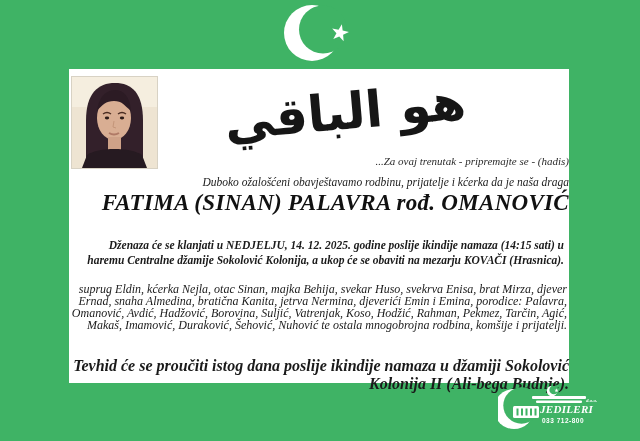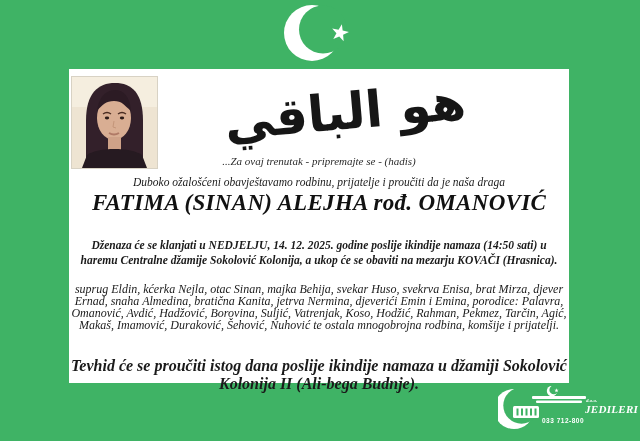--- a/index.html
+++ b/index.html
@@ -7,21 +7,21 @@
     position:relative;width:640px;height:441px;overflow:hidden;
     background:#3fb365;
     font-family:"Liberation Serif", serif;
     color:#1a1a1a;
   }
   .emblem-top{position:absolute;left:0;top:0;}
   .sheet{
     position:absolute;left:69px;top:69px;width:500px;height:314px;
     background:#ffffff;
   }
-  .sheet .abs{position:absolute;left:0;width:100%;text-align:center;}
+  .sheet .abs{position:absolute;left:0;width:100%;text-align:right;}
   .photo{
     position:absolute;left:2px;top:7px;width:87px;height:93px;
     overflow:hidden;border:1px solid #d8d2c4;box-sizing:border-box;
   }
   .callig{
     position:absolute;left:116px;top:0px;width:320px;height:86px;
     line-height:86px;text-align:center;direction:rtl;
     font-family:"DejaVu Sans", sans-serif;font-weight:bold;
     font-size:50px;color:#161616;transform:rotate(-5deg);
   }
@@ -34,21 +34,21 @@
   .mourn-head{top:201px;font-weight:bold;font-style:italic;font-size:11.5px;letter-spacing:2.5px;}
   .mourners{top:214px;left:2px !important;width:496px !important;
     font-style:italic;font-size:12px;line-height:12px;}
   .tevhid{top:288px;font-weight:bold;font-style:italic;font-size:16px;}
   .prayer{top:291px;font-style:italic;font-size:12px;letter-spacing:1.2px;color:#222;}
   .logo{position:absolute;left:498px;top:386px;width:112px;height:52px;}
   .logo svg{position:absolute;left:0;top:0;}
   .logo .company{
     position:absolute;left:42px;top:17px;color:#fff;
     font-weight:bold;font-style:italic;font-size:11px;letter-spacing:0.3px;
-    font-family:"Liberation Serif", serif;white-space:nowrap;padding-left:45px;
+    font-family:"Liberation Serif", serif;white-space:nowrap;
   }
   .logo .suffix{
     position:absolute;left:88px;top:12px;color:#fff;
     font-weight:bold;font-style:italic;font-size:5px;white-space:nowrap;
   }
   .logo .phone{
     position:absolute;left:44px;top:31px;color:#fff;
     font-weight:bold;font-size:6.5px;letter-spacing:0.5px;
     font-family:"Liberation Sans", sans-serif;white-space:nowrap;
   }
@@ -81,26 +81,26 @@
         <path d="M37,56 q5,3 10,0" stroke="#b07a66" stroke-width="2" fill="none"></path>
         <rect x="36" y="60" width="13" height="13" fill="#cfa288"></rect>
         <path d="M10,91 L15,78 C26,70 59,70 70,78 L75,91 Z" fill="#261a21"></path>
       </svg>
     </div>
 
     <div class="callig">هو الباقي</div>
 
     <div class="abs hadith">...Za ovaj trenutak - pripremajte se - (hadis)</div>
 
-    <div class="abs intro">Duboko ožalošćeni obavještavamo rodbinu, prijatelje i proučiti da je naša draga</div>
+    <div class="abs intro">Duboko ožalošćeni obavještavamo rodbinu, prijatelje i kćerka da je naša draga</div>
 
-    <div class="abs name">FATIMA (SINAN) ALEJHA rođ. OMANOVIĆ</div>
+    <div class="abs name">FATIMA (SINAN) PALAVRA rođ. OMANOVIĆ</div>
 
 
-    <div class="abs funeral">Dženaza će se klanjati u NEDJELJU, 14. 12. 2025. godine poslije ikindije namaza (14:50 sati) u haremu Centralne džamije Sokolović Kolonija, a ukop će se obaviti na mezarju KOVAČI (Hrasnica).</div>
+    <div class="abs funeral">Dženaza će se klanjati u NEDJELJU, 14. 12. 2025. godine poslije ikindije namaza (14:15 sati) u haremu Centralne džamije Sokolović Kolonija, a ukop će se obaviti na mezarju KOVAČI (Hrasnica).</div>
 
 
     <div class="abs mourners">suprug Eldin, kćerka Nejla, otac Sinan, majka Behija, svekar Huso, svekrva Enisa, brat Mirza, djever Ernad, snaha Almedina, bratična Kanita, jetrva Nermina, djeverići Emin i Emina, porodice: Palavra, Omanović, Avdić, Hadžović, Borovina, Suljić, Vatrenjak, Koso, Hodžić, Rahman, Pekmez, Tarčin, Agić, Makaš, Imamović, Duraković, Šehović, Nuhović te ostala mnogobrojna rodbina, komšije i prijatelji.</div>
 
     <div class="abs tevhid">Tevhid će se proučiti istog dana poslije ikindije namaza u džamiji Sokolović Kolonija II (Ali-bega Budnje).</div>
 
   </div>
 
   <div class="logo">
     <svg width="112" height="52" viewBox="0 0 112 52">

